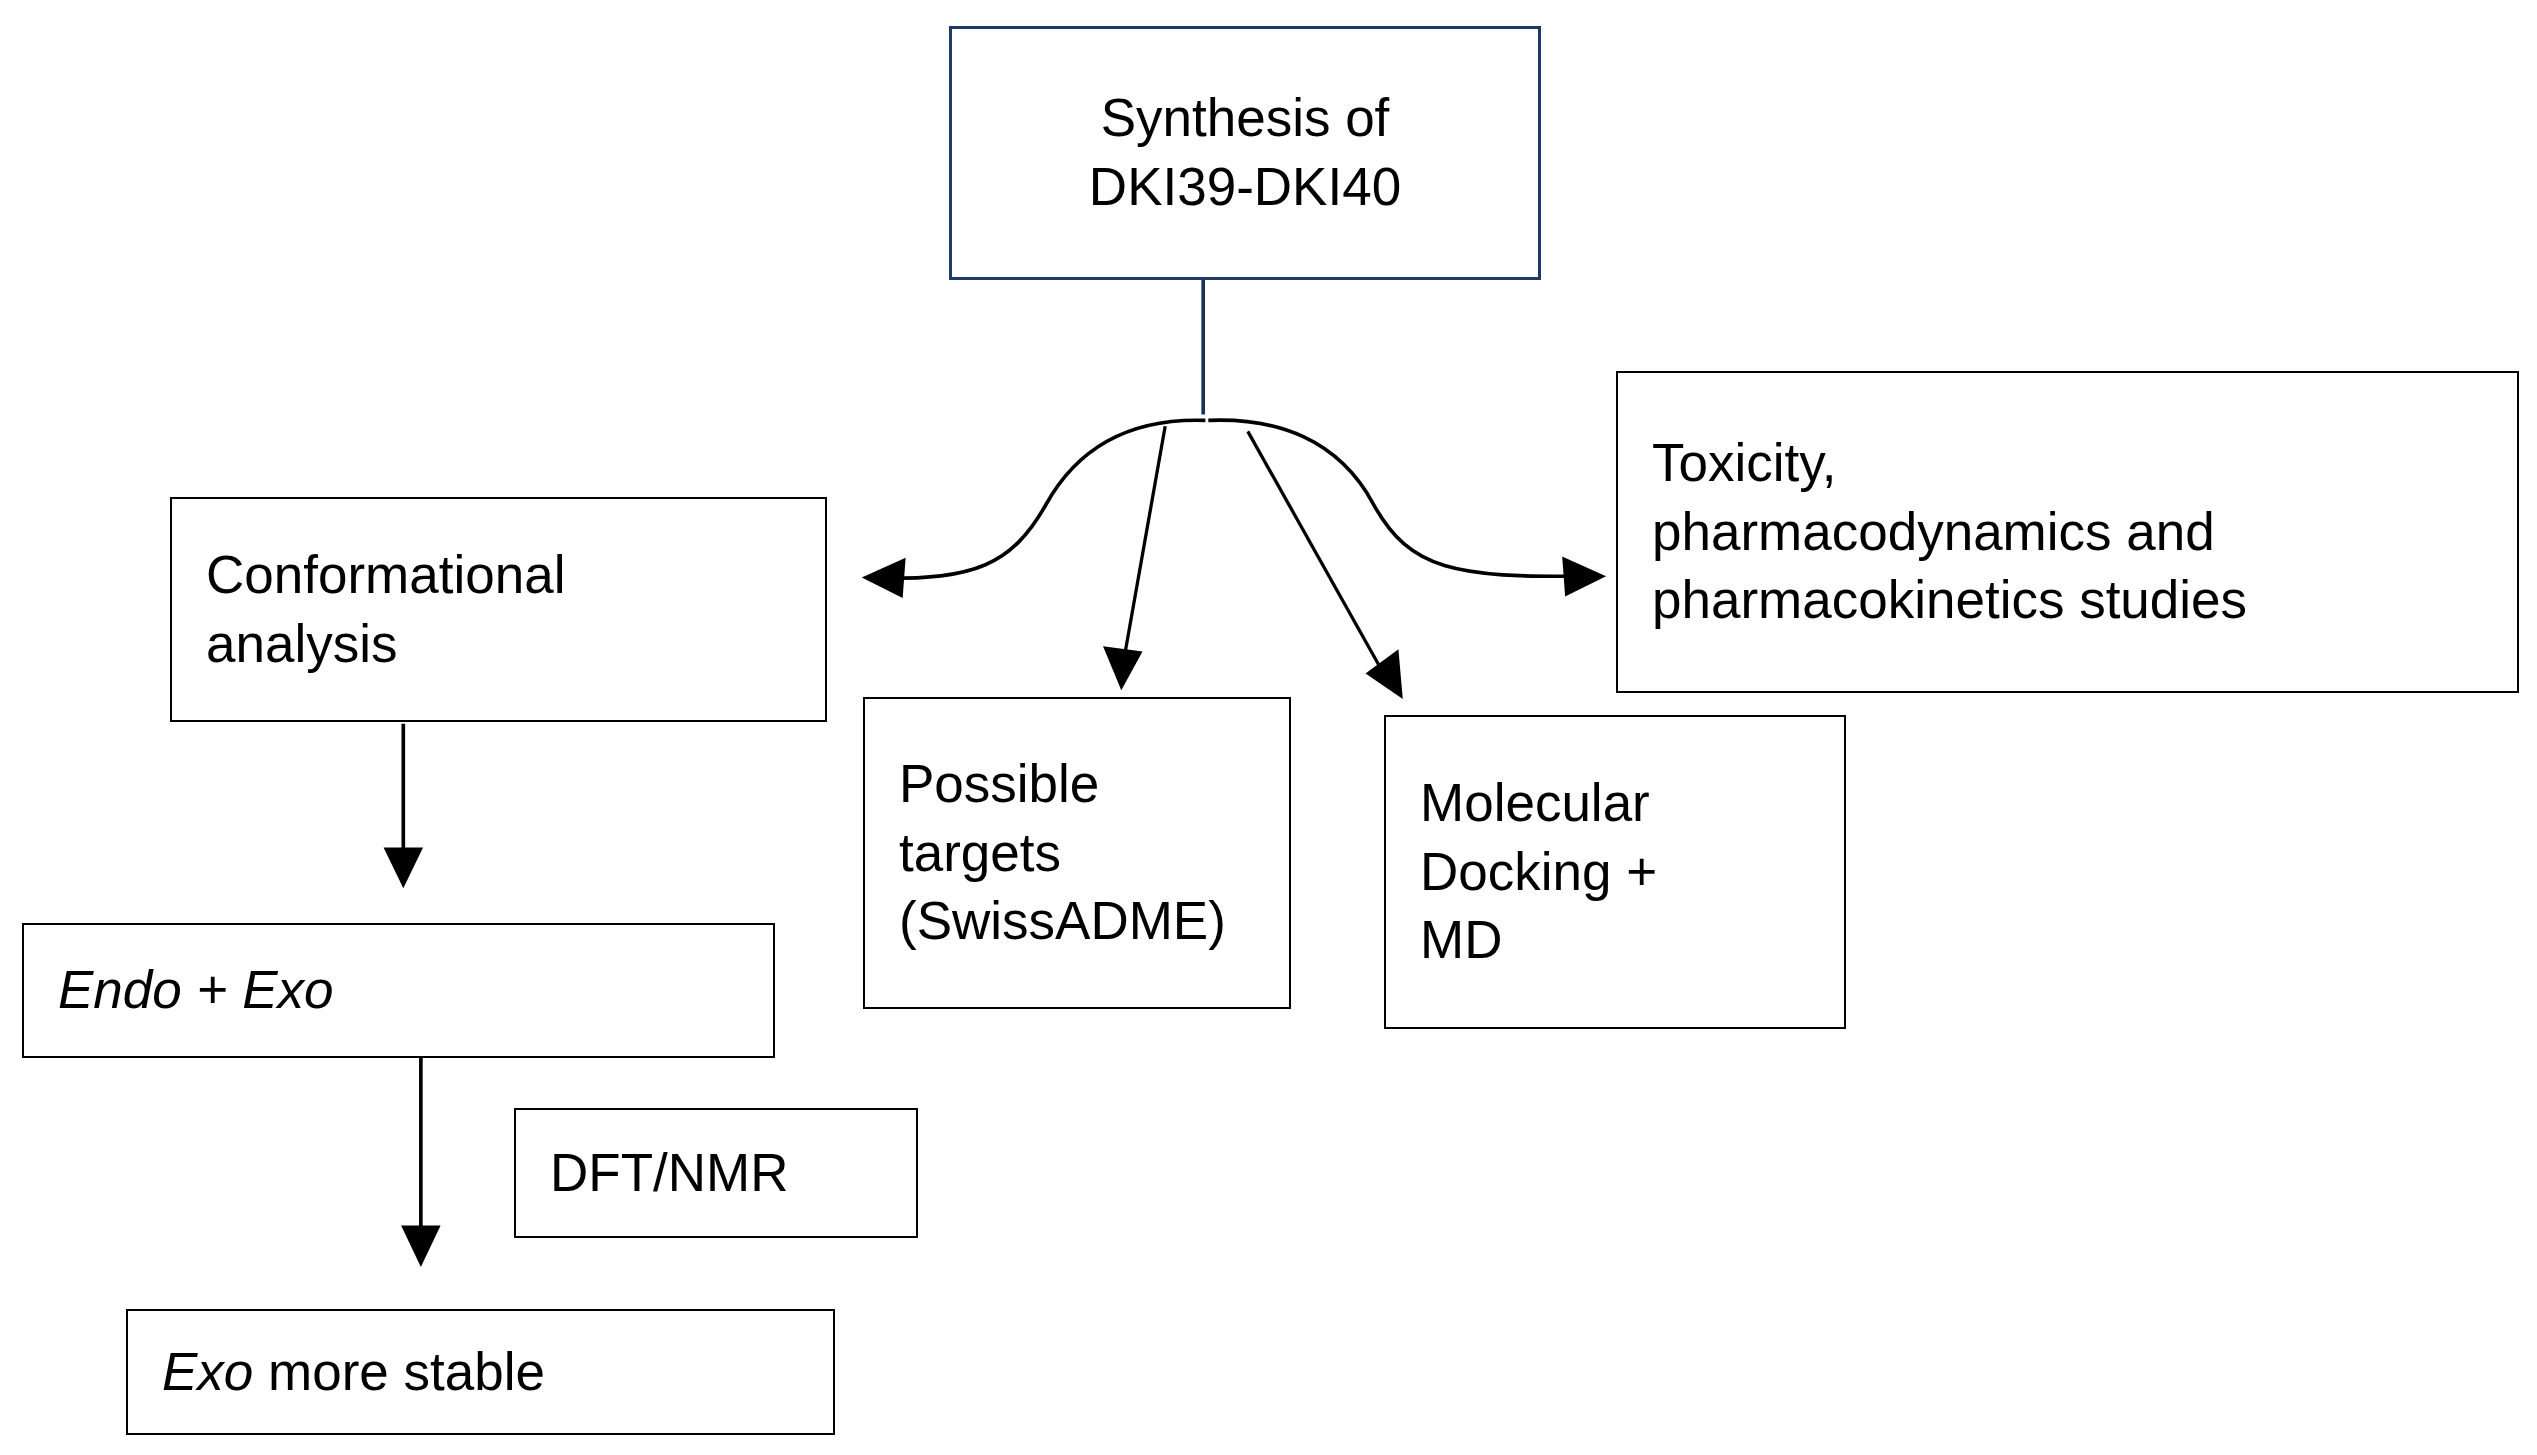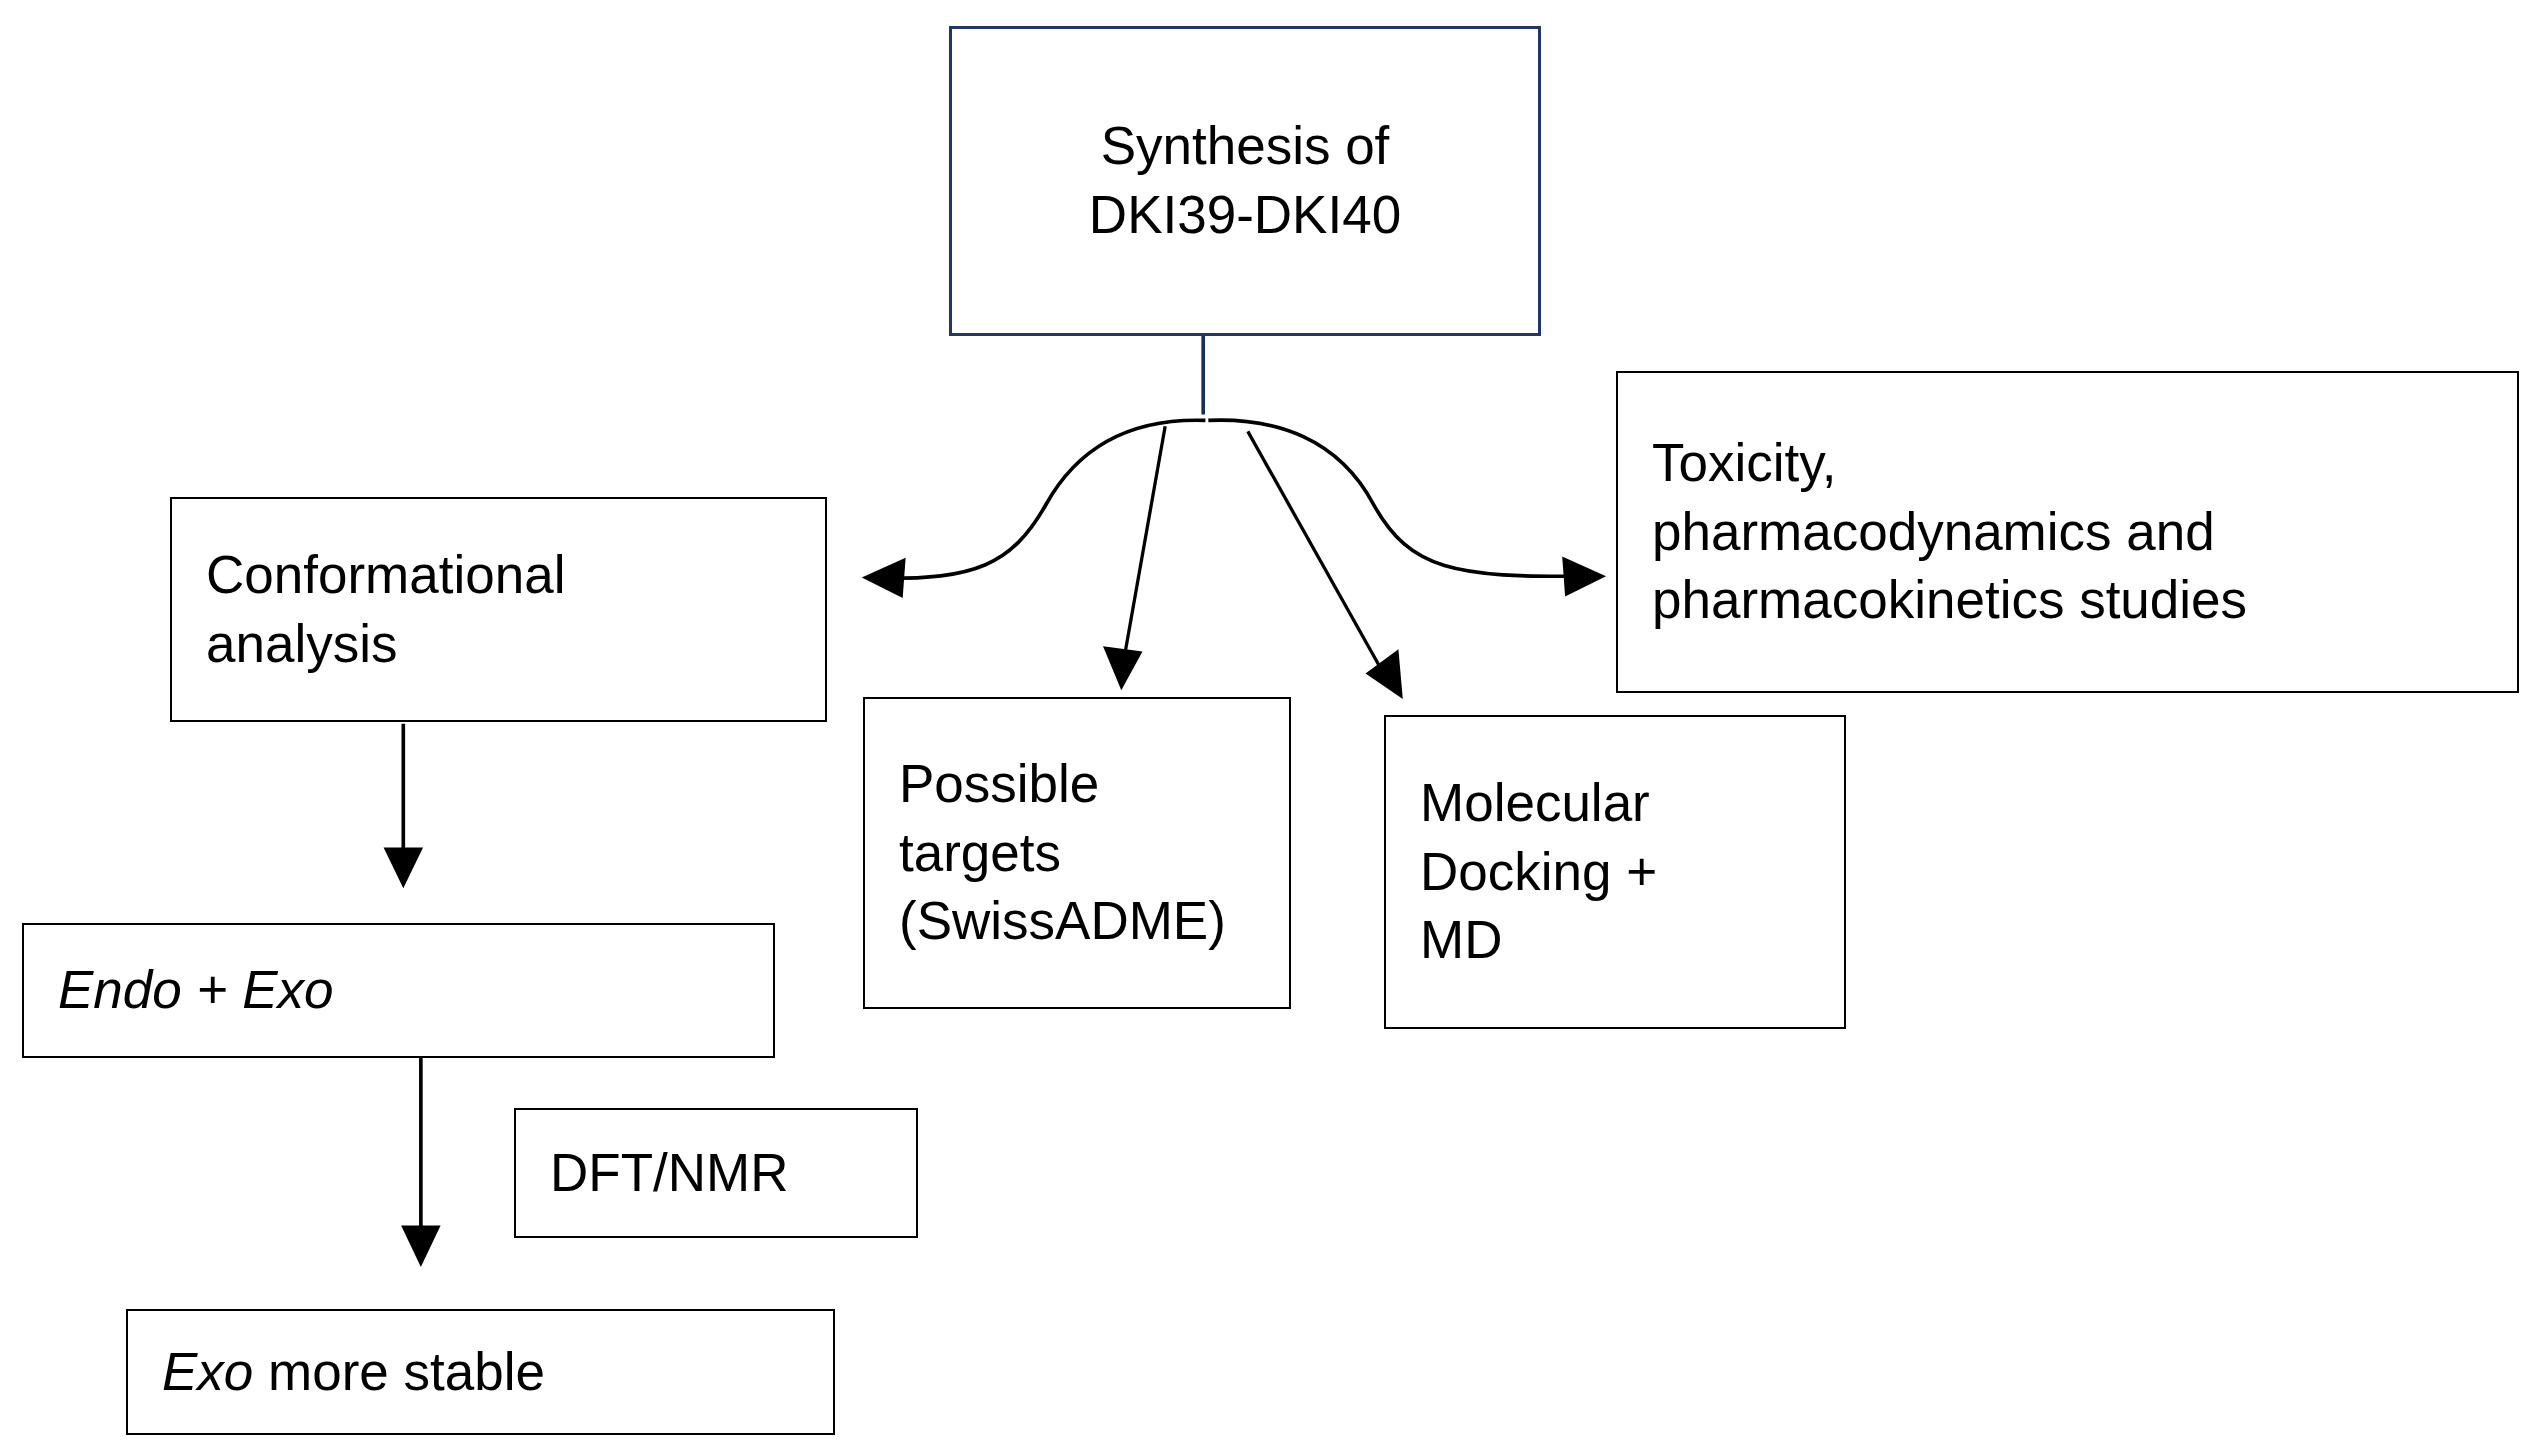--- a/index.html
+++ b/index.html
@@ -90,21 +90,21 @@
     <path class="lineStrokeThin" d="M 1706 590 L 1890 918"></path>
     <polygon class="ahead" points="1918,956 1867,921 1912,888"></polygon>
 
     <path class="lineStroke" d="M 551 990 L 551 1177"></path>
     <polygon class="ahead" points="551,1215 524,1159 578,1159"></polygon>
 
     <path class="lineStroke" d="M 575 1447 L 575 1693"></path>
     <polygon class="ahead" points="575,1733 548,1676 602,1676"></polygon>
   </svg>
 
-  <div class="node navy center" style="left:949px; top:25.6px; width:592px; height:310px;">
+  <div class="node navy center" style="left:949px; top:25.6px; width:592px; height:254px;">
     <span class="txt">Synthesis of
 DKI39-DKI40</span>
   </div>
 
   <div class="node leftal" style="left:22px; top:923px; width:753px; height:135px;">
     <span class="txt pad-l ital">Endo + Exo</span>
   </div>
 
   <div class="node leftal" style="left:170px; top:497px; width:657px; height:225px;">
     <span class="txt pad-l2">Conformational

